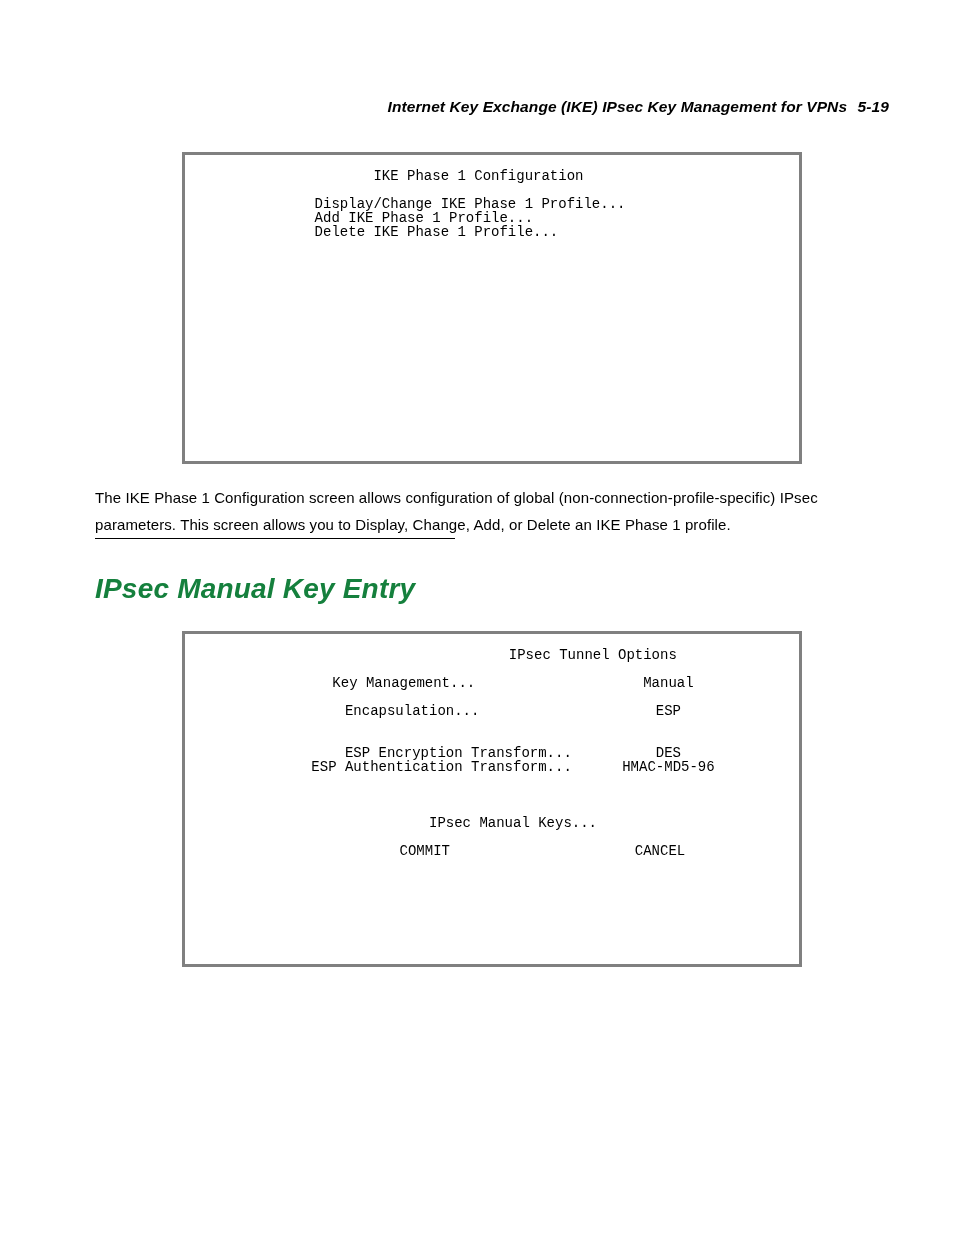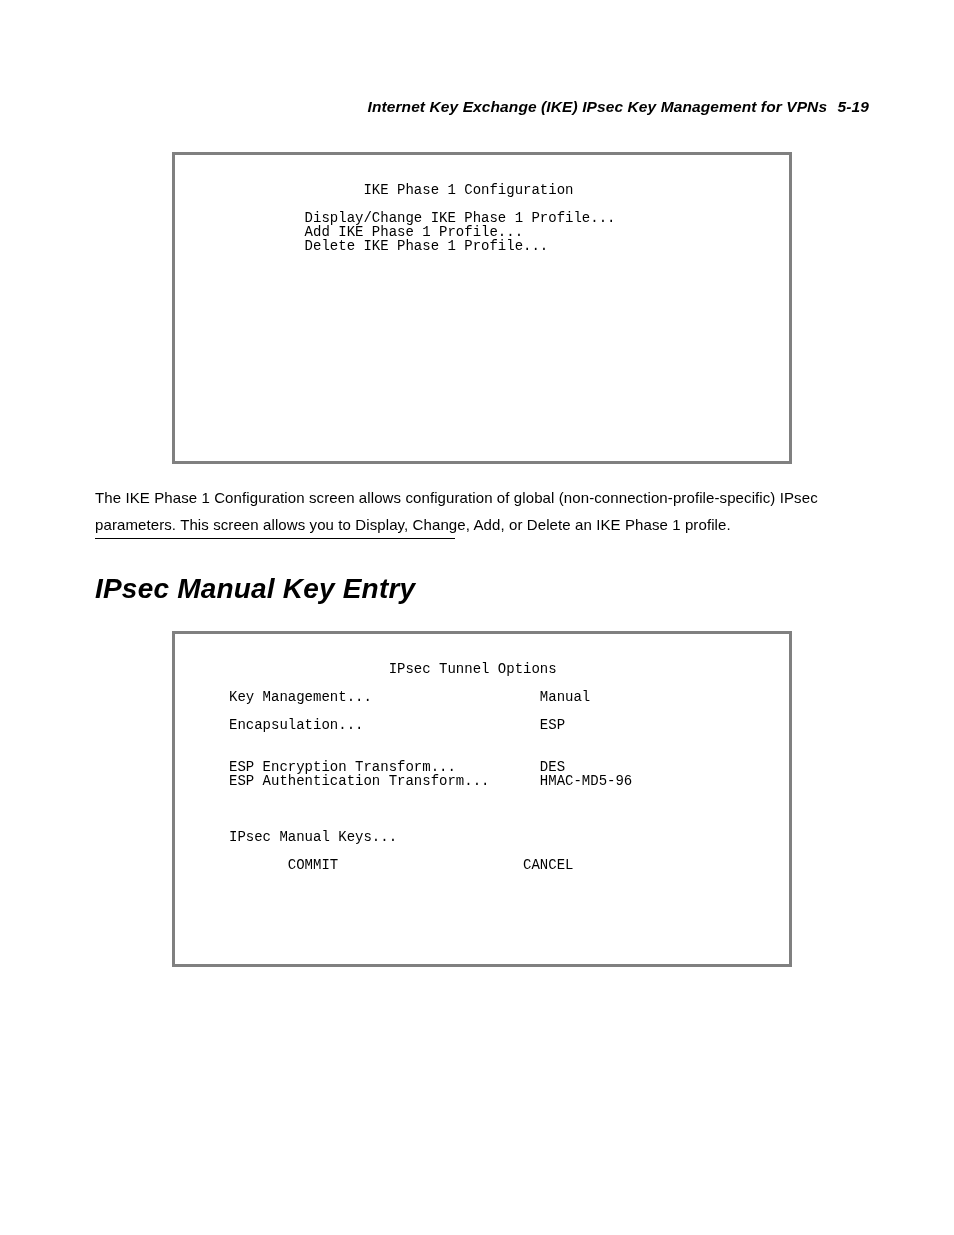--- a/index.html
+++ b/index.html
@@ -10,21 +10,21 @@
     height: 1235px;
     background: #ffffff;
     font-family: Arial, Helvetica, sans-serif;
     color: #000000;
   }
   .page {
     position: relative;
     width: 954px;
     height: 1235px;
     box-sizing: border-box;
-    padding: 98px 85px 0 95px;
+    padding: 98px 65px 0 95px;
   }
   .running-header {
     text-align: right;
     font-weight: bold;
     font-style: italic;
     font-size: 15.5px;
     margin-bottom: 36px;
     letter-spacing: 0.1px;
   }
   .running-header .page-no {
@@ -37,36 +37,35 @@
     margin: 0 auto;
     font-family: "Courier New", Courier, monospace;
     font-size: 14px;
     line-height: 14px;
     background: #ffffff;
     box-sizing: border-box;
   }
   .terminal-content {
     white-space: pre;
     padding: 14px 12px 14px 12px;
-    margin-top: 14px;
   }
   .terminal-box-1 { height: 312px; }
-  .terminal-box-2 { height: 336px; margin-top: 26px; }
+  .terminal-box-2 { height: 336px; margin-top: 26px; text-align: center; }
   .body-text {
     font-size: 15px;
     line-height: 27px;
     margin-top: 20px;
     letter-spacing: 0.1px;
   }
   .section-heading {
     font-family: Arial, Helvetica, sans-serif;
     font-weight: bold;
     font-style: italic;
     font-size: 28px;
-    color: #000000;
+    color: #15803d;
     margin-top: 34px;
     margin-bottom: 0px;
     letter-spacing: 0.2px;
   }
   .section-rule {
     border: none;
     border-top: 1.4px solid #000000;
     width: 360px;
     margin: 0 0 6px 0;
   }

